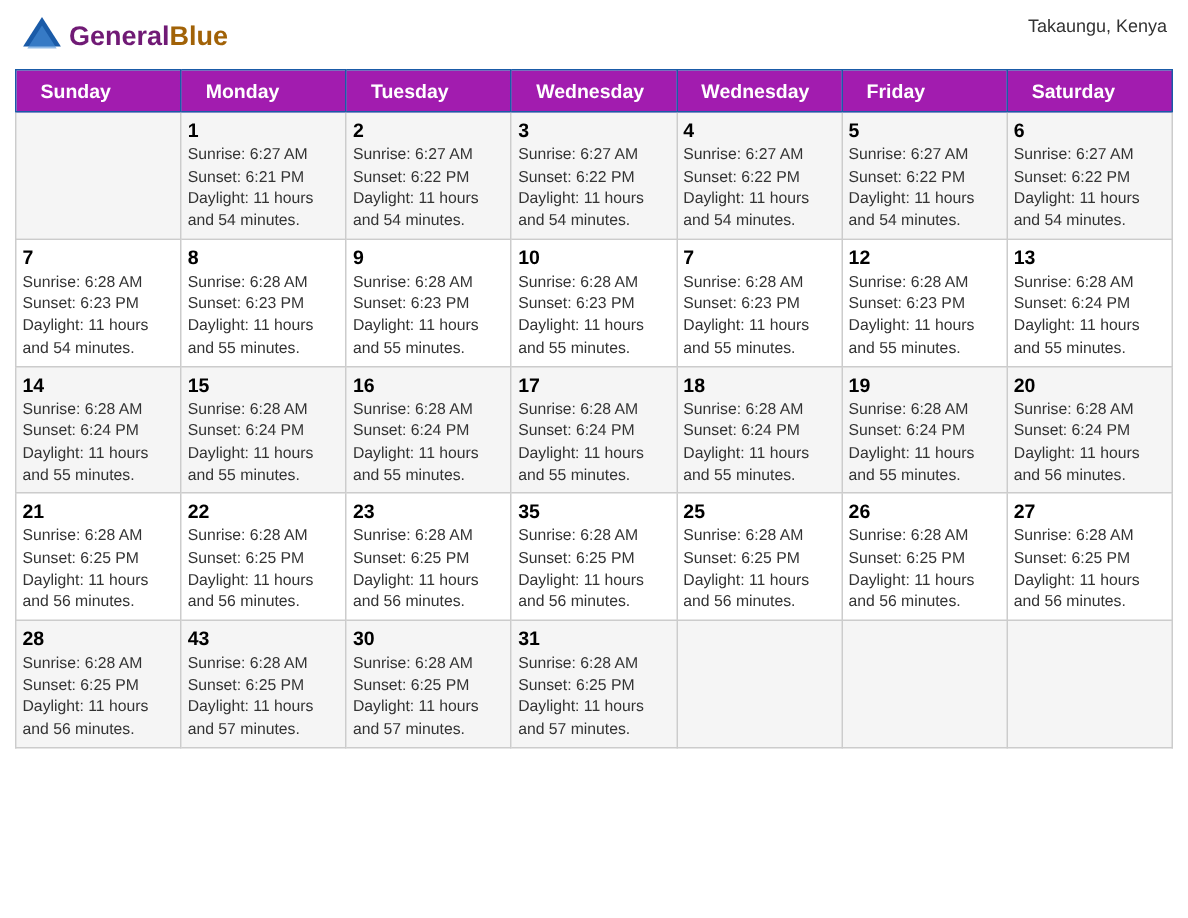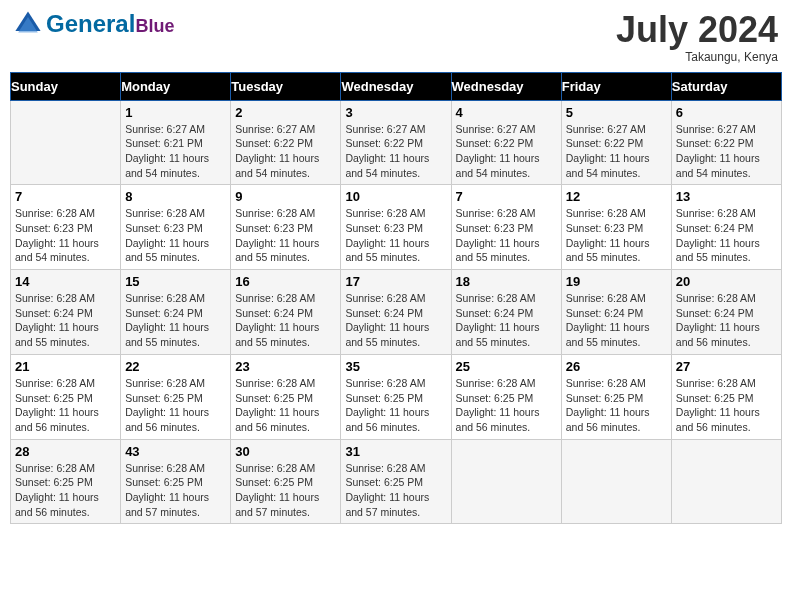--- a/index.html
+++ b/index.html
@@ -16,28 +16,28 @@
       align-items: flex-start;
       margin-bottom: 8px;
       padding: 0 4px;
     }
     .logo {
       display: flex;
       align-items: center;
       gap: 4px;
     }
     .logo-text-general {
-      font-size: 24px;
-      font-weight: bold;
-      color: #0369a1;
+      font-size: 18px;
+      font-weight: bold;
+      color: #701a75;
     }
     .logo-text-blue {
       font-size: 18px;
       font-weight: bold;
-      color: #701a75;
+      color: #a16207;
     }
     .logo-icon {
       width: 28px;
       height: 28px;
     }
     .title-block {
       text-align: right;
     }
     .month-title {
       font-size: 36px;
@@ -48,23 +48,23 @@
     .location-title {
       font-size: 12px;
       color: #333;
     }
     table {
       width: 100%;
       border-collapse: collapse;
       font-size: 11px;
     }
     thead tr th {
-      background-color: #000000;
+      background-color: #a21caf;
       color: #fff;
-      padding: 6px 0;
+      padding: 6px 16px;
       text-align: left;
       font-size: 13px;
       font-weight: bold;
       border: 1px solid #1a5ba8;
     }
     tbody tr td {
       border: 1px solid #ccc;
       padding: 4px;
       vertical-align: top;
       width: 14.28%;
@@ -93,21 +93,20 @@
   <div class="logo">
     <svg class="logo-icon" viewBox="0 0 40 40" xmlns="http://www.w3.org/2000/svg">
       <polygon points="20,2 38,30 2,30" fill="#1a5ba8"></polygon>
       <polygon points="20,10 34,32 6,32" fill="#4a90d9" opacity="0.6"></polygon>
     </svg>
     <div>
       <span class="logo-text-general">General</span><span class="logo-text-blue">Blue</span>
     </div>
   </div>
   <div class="title-block">
-    <div class="month-title">July 2024</div>
     <div class="location-title">Takaungu, Kenya</div>
   </div>
 </div>
 
 <table>
   <thead>
     <tr>
     <th>Sunday</th>
         <th>Monday</th>
         <th>Tuesday</th>

